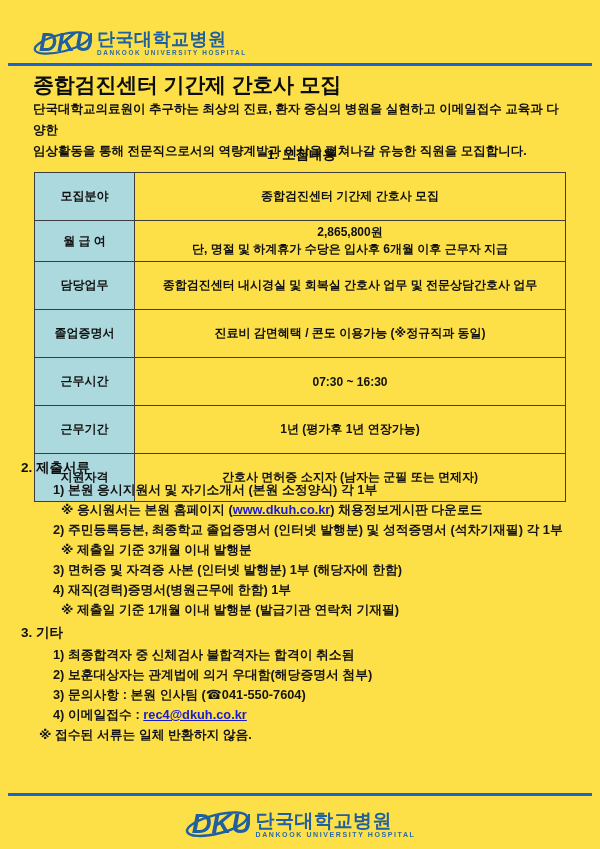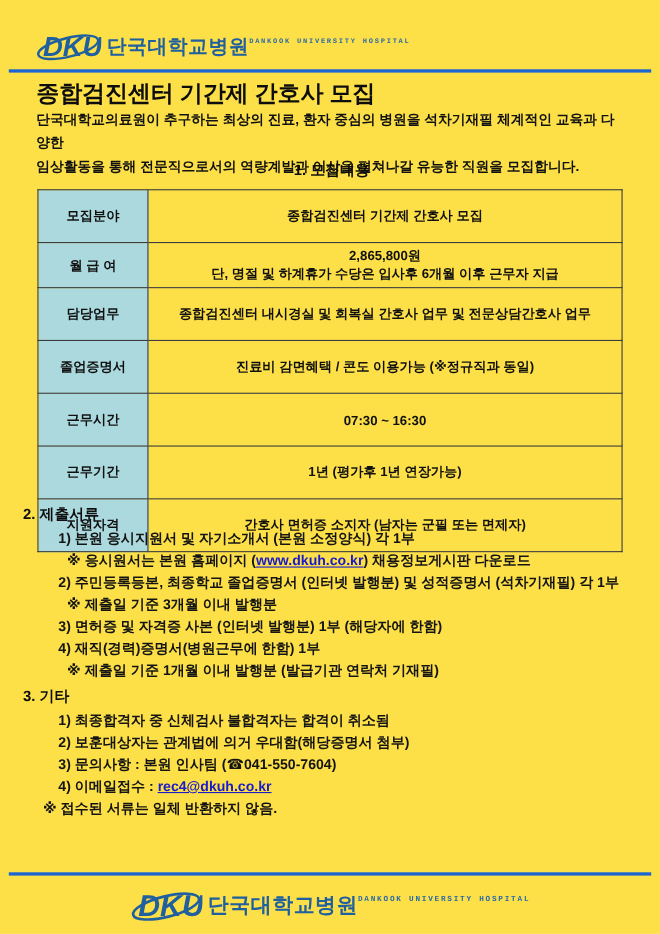--- a/index.html
+++ b/index.html
@@ -16,21 +16,21 @@
     overflow:hidden;
   }
 
   
   .logo {
     display:flex; align-items:center; gap:5px;
   }
   .logo-header { position:absolute; left:32px; top:22px; }
   .logo-footer { position:absolute; left:0; top:801px; width:100%; justify-content:center; }
   .logo .mark { flex:0 0 auto; }
-  .logo .names { display:flex; flex-direction:row; justify-content:center;font-family:Liberation Mono, monospace; }
+  .logo .names { display:flex; flex-direction:column; justify-content:center; }
   .logo .name-kr {
     color:#20609f; font-weight:800; font-size:18px; line-height:20px; letter-spacing:0.5px;
   }
   .logo-footer .name-kr { font-size:19px; line-height:21px; }
   .logo .name-en {
     color:#2a6aa8; font-weight:700; font-size:6.4px; letter-spacing:1.6px; line-height:8px;
   }
   .logo-footer .name-en { font-size:7px; }
 
   .rule {
@@ -97,21 +97,21 @@
       <span class="name-kr">단국대학교병원</span>
       <span class="name-en">DANKOOK UNIVERSITY HOSPITAL</span>
     </span>
   </div>
 
   <div class="rule rule-top"></div>
 
   <div class="page-title">종합검진센터 기간제 간호사 모집</div>
 
   <div class="intro">
-    <div>단국대학교의료원이 추구하는 최상의 진료, 환자 중심의 병원을 석차기재필 체계적인 교육과 다양한</div>
+    <div>단국대학교의료원이 추구하는 최상의 진료, 환자 중심의 병원을 실현하고 이메일접수 교육과 다양한</div>
     <div>임상활동을 통해 전문직으로서의 역량계발과 이상을 펼쳐나갈 유능한 직원을 모집합니다.</div>
   </div>
 
   <div class="section sec1">
     <div class="sec-heading">1. 모집내용</div>
   </div>
 
   <table class="info-table">
     <colgroup>
         <col class="c-label">

